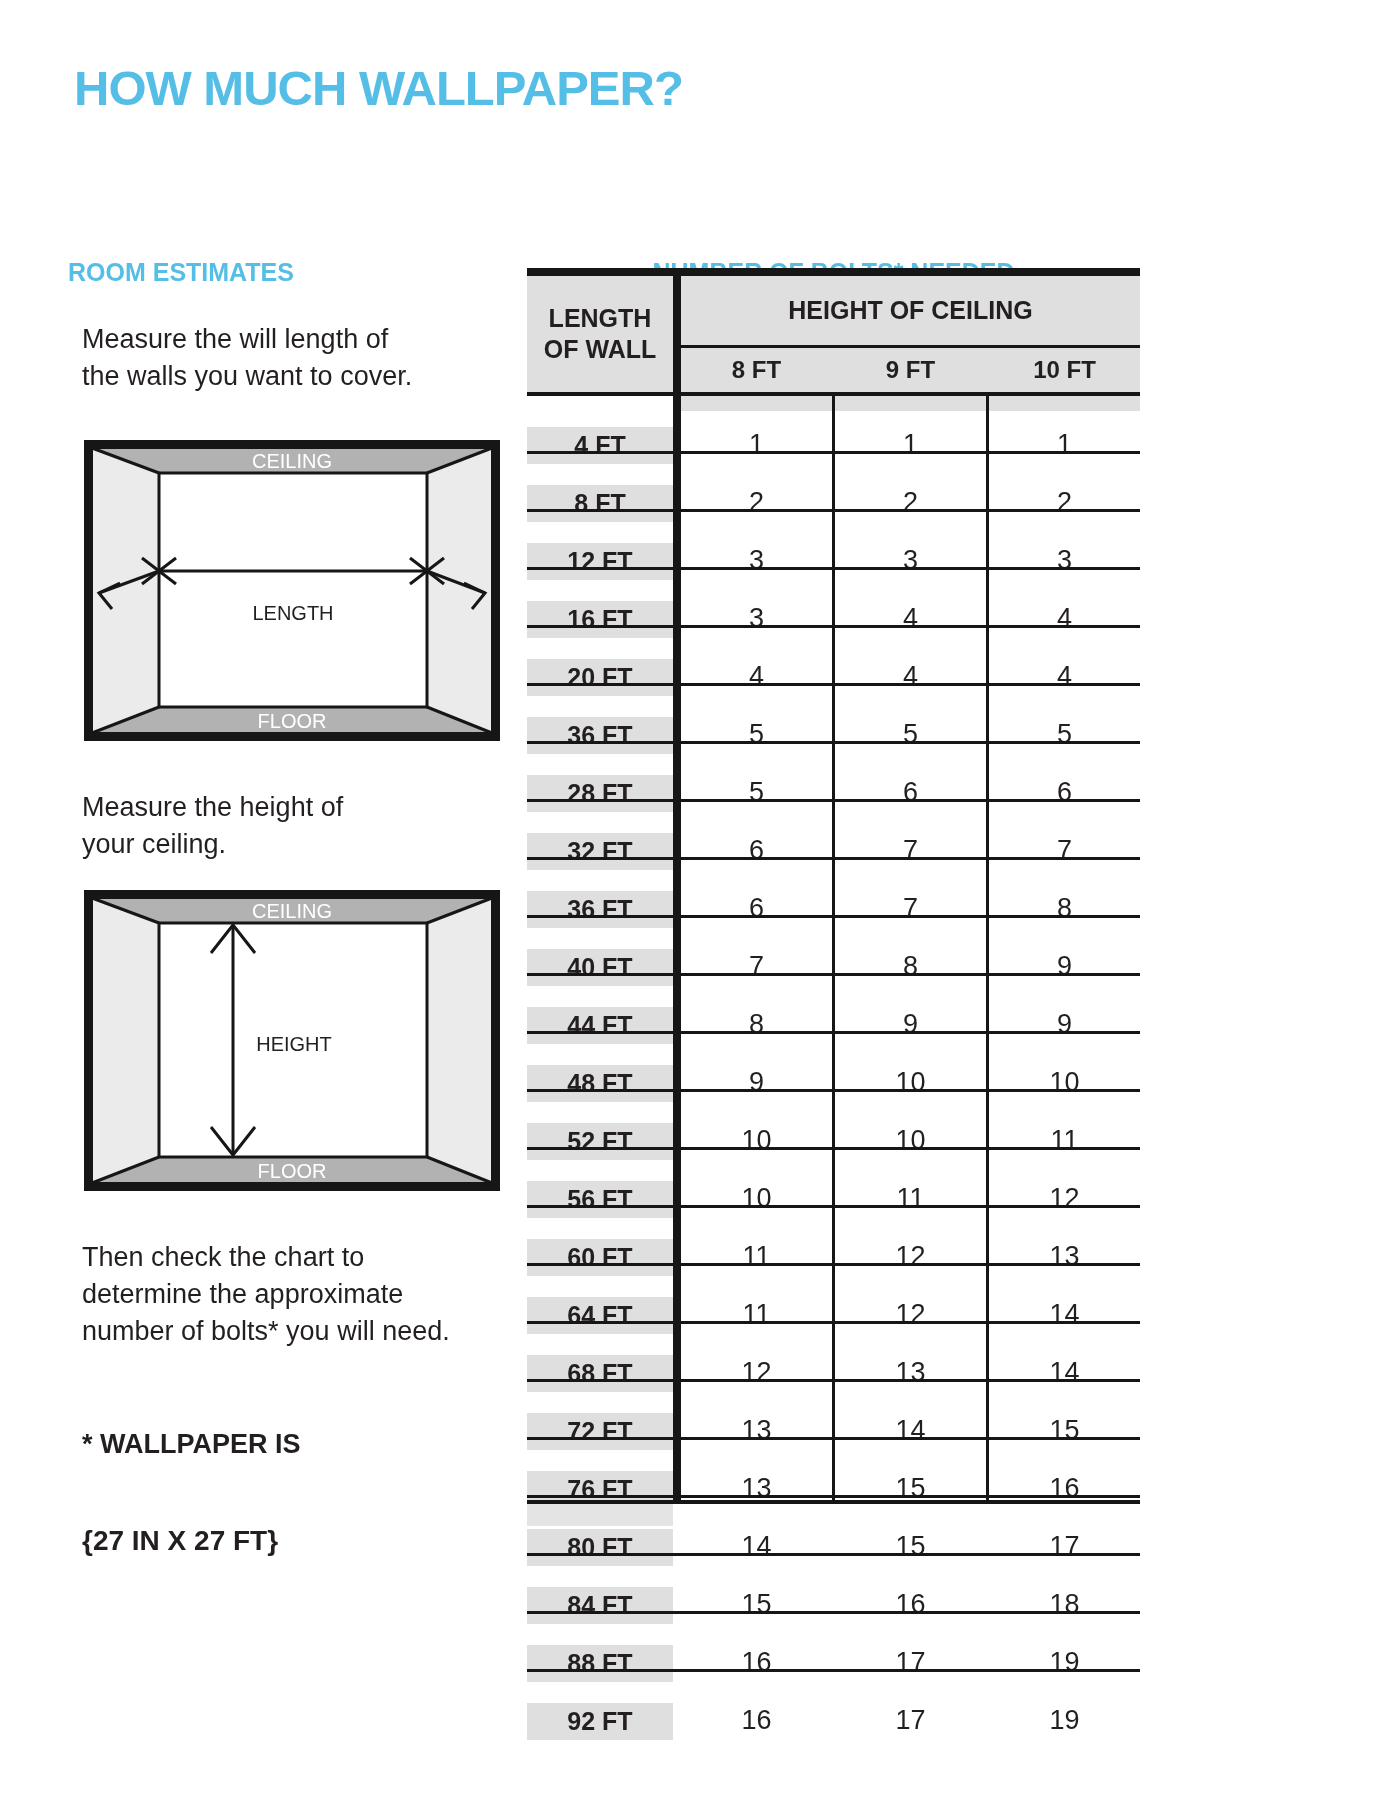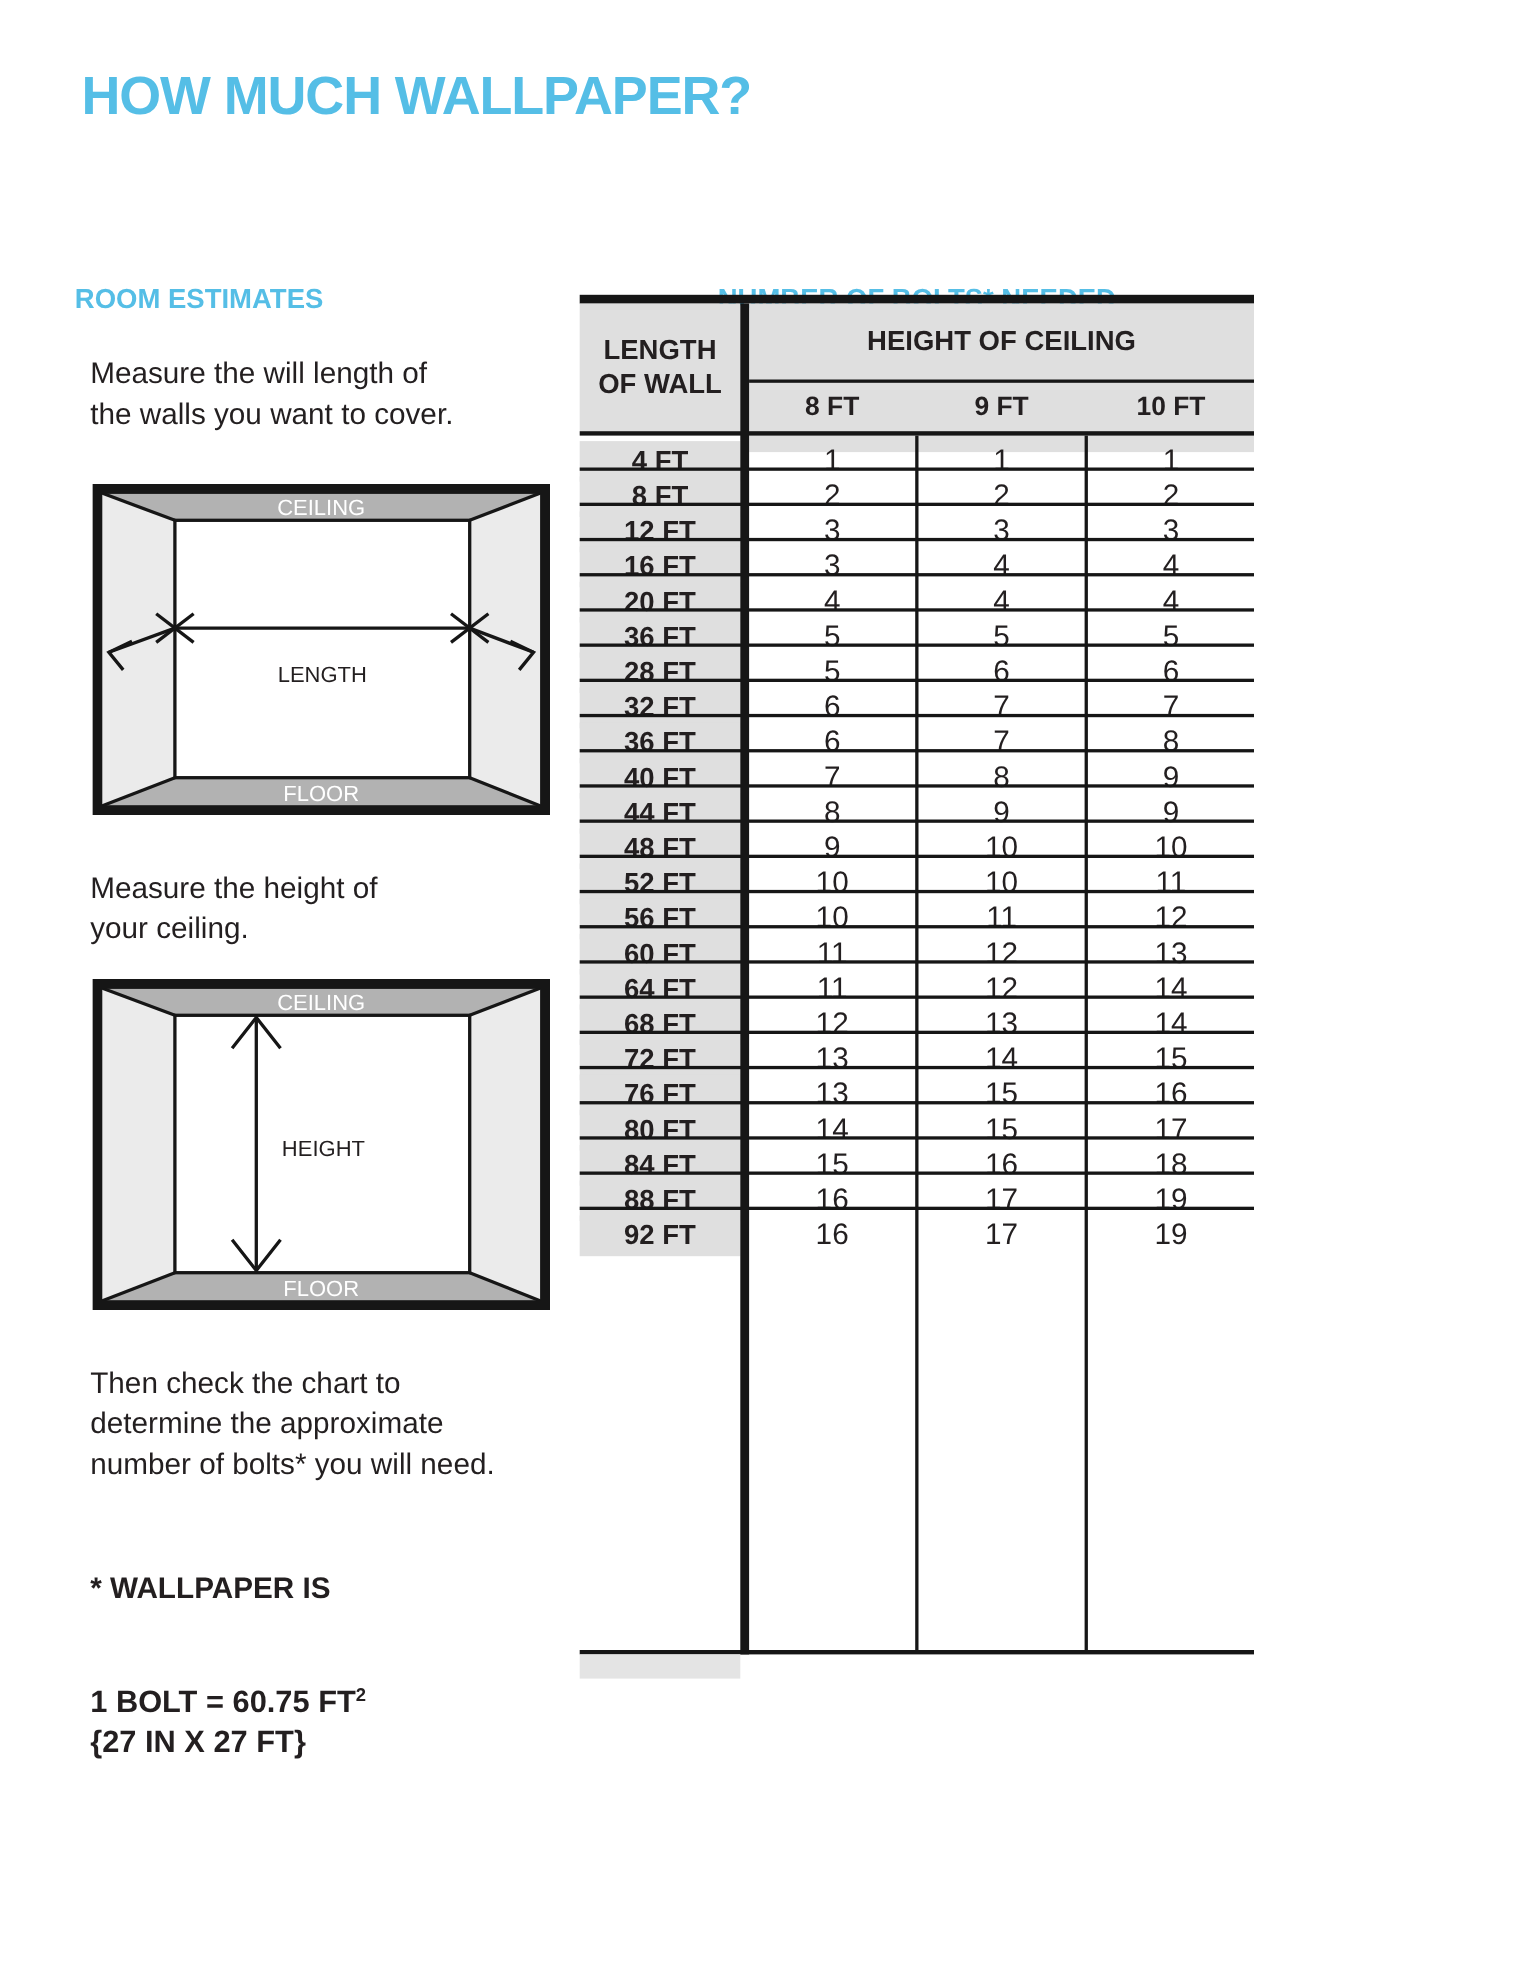--- a/index.html
+++ b/index.html
@@ -48,21 +48,21 @@
   .t-grouplabel{left:0;top:0;width:459px;height:69px;display:flex;align-items:center;
     justify-content:center;font-size:25px;font-weight:bold;}
   .t-thinline{left:0;top:69px;width:459px;height:3px;background:var(--line);}
   .t-ftrow{left:0;top:72px;width:459px;height:44px;}
   .t-ftcell{top:0;height:44px;width:151px;display:flex;align-items:center;
     justify-content:center;font-size:24px;font-weight:bold;}
   .t-headline{left:0;top:124px;width:613px;height:4px;background:var(--line);}
   .t-thickdiv{left:146px;top:8px;width:8px;height:1228px;background:var(--line);}
   .t-rows{left:0;top:128px;width:613px;height:1104px;}
   .t-vline{top:0;width:3px;height:1104px;background:var(--line);}
-  .trow{position:relative;height:32px;}
+  .trow{position:relative;height:32px;margin-top:26px;}
   .trow .sep{position:absolute;left:0;bottom:0;width:613px;height:3px;background:var(--line);}
   .trow .rh{position:absolute;left:0;top:5px;width:146px;height:37px;background:var(--cellgray);
     display:flex;align-items:center;justify-content:center;font-size:25px;font-weight:bold;}
   .trow .val{position:absolute;top:0;height:45px;width:151px;display:flex;align-items:center;
     justify-content:center;font-size:27px;}
   .t-bottombar{left:0;top:1232px;width:613px;height:4px;background:var(--line);}
   .t-stub{left:0;top:1236px;width:146px;height:22px;background:#E4E4E4;}
 
   svg text{font-family:"Liberation Sans","DejaVu Sans",sans-serif;}
 </style>
@@ -139,21 +139,20 @@
   <div>Then check the chart to</div>
   <div>determine the approximate</div>
   <div>number of bolts* you will need.</div>
 </div>
 
 <div class="abs footnote">
   <div>* WALLPAPER IS</div>
 </div>
 
 <div class="abs bolt-note">
-  <div><span>1 BOLT = 60.75 FT</span><sup>2</sup></div>
   <div>{27 IN X 27 FT}</div>
 </div>
 
 <div class="abs section-heading bolts-heading">NUMBER OF BOLTS* NEEDED</div>
 
 <div class="abs table-wrap">
   <div class="abs t-topbar"></div>
   <div class="abs t-lefthead">
     <div>LENGTH</div>
     <div>OF WALL</div>

